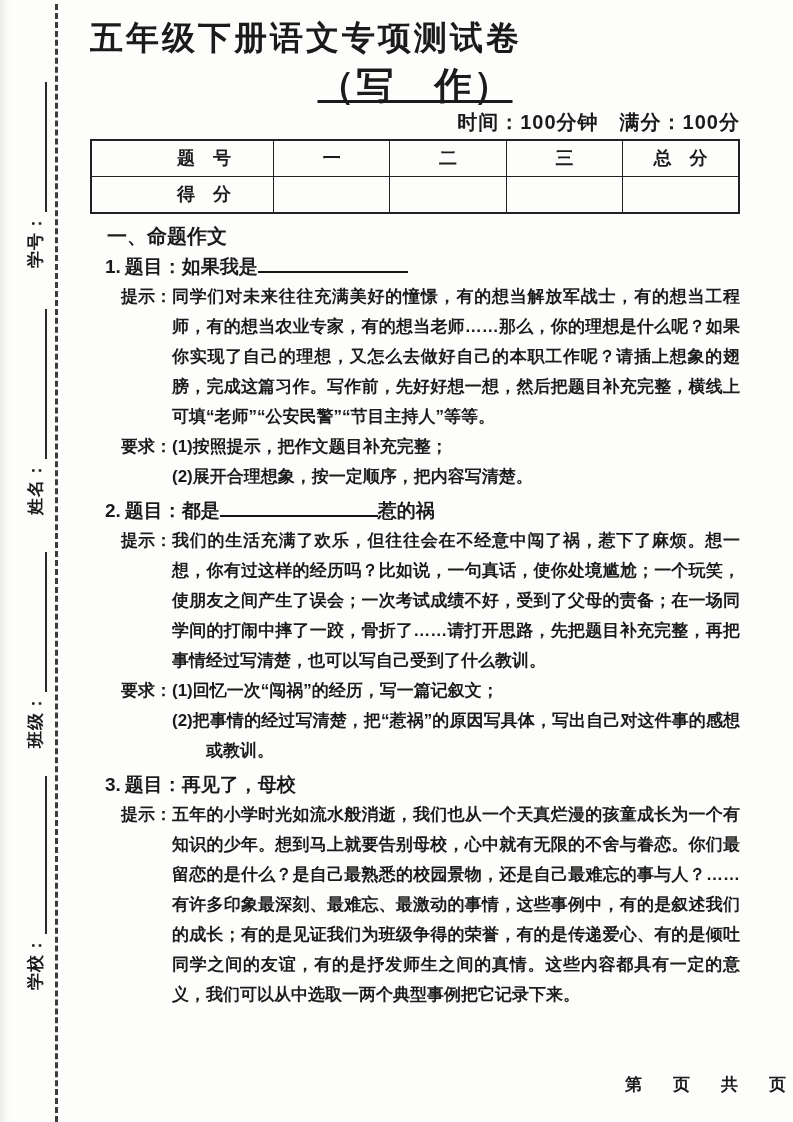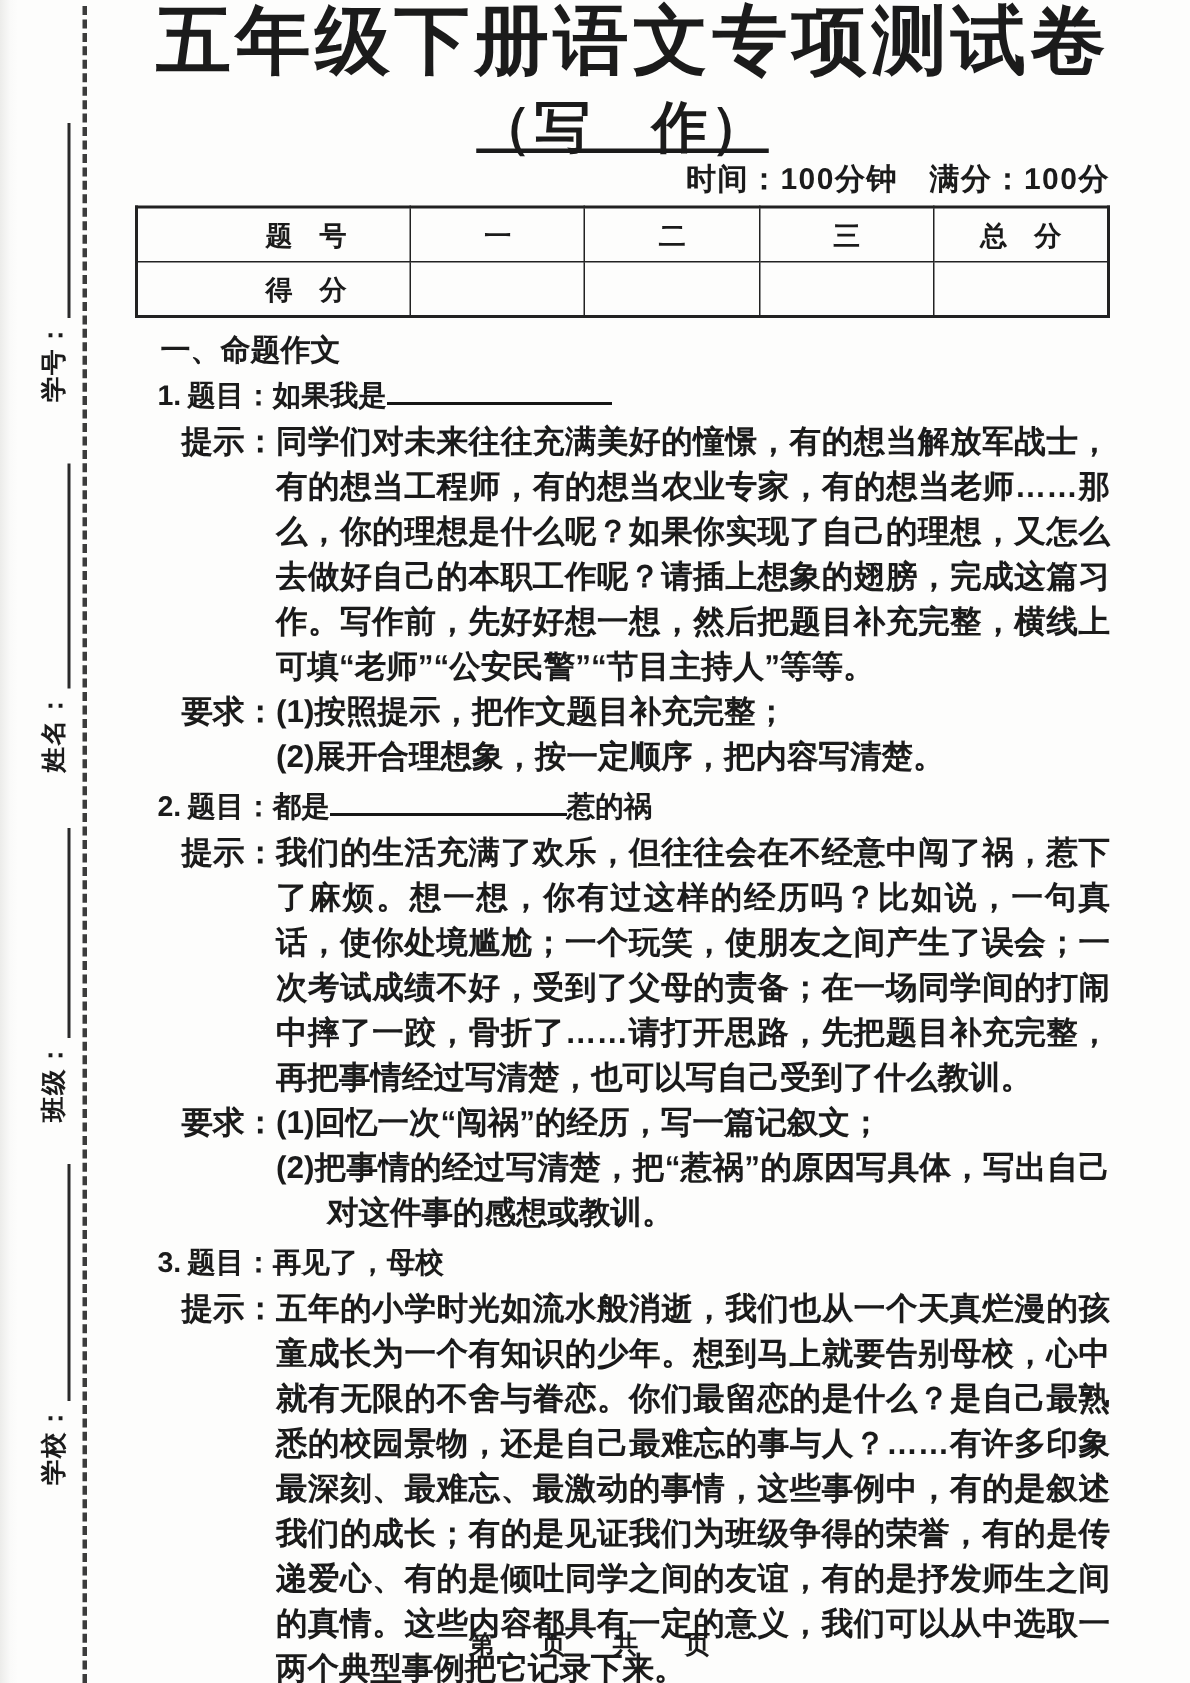--- a/index.html
+++ b/index.html
@@ -25,22 +25,22 @@
     transform:rotate(-90deg); transform-origin:0 0;
     display:flex; align-items:flex-end;
     font-size:17px; font-weight:700; letter-spacing:1px;
     white-space:nowrap;
   }
   .margin-line { flex:1; border-bottom:2px solid #2a2a2a; height:20px; margin-left:2px; }
 
   .content { position:absolute; left:90px; top:0; width:650px; }
 
   .header-title {
-    text-align:right; font-size:50px; font-weight:800;
-    letter-spacing:3px; line-height:1.1;
+    text-align:left; font-size:33px; font-weight:800;
+    letter-spacing:3px; margin-top:20px; line-height:1.1;
   }
   .header-subtitle {
     text-align:center; font-size:37px; font-weight:800;
     letter-spacing:2px; margin-top:8px; line-height:1.2;text-decoration:underline;
   }
   .meta {
     text-align:right; font-size:20px; font-weight:700;
     margin-top:0; letter-spacing:1px; line-height:26px;
   }
 
@@ -62,29 +62,29 @@
   .q-num { margin-right:4px; }
   .blank {
     display:inline-block; border-bottom:2px solid #161616;
     height:15px; vertical-align:baseline;
   }
   .blank-w1 { width:150px; }
   .blank-w2 { width:158px; }
 
   .labelled-row {
     display:flex; padding-left:31px;
-    font-size:21px; line-height:30px; font-weight:600;
+    font-size:17px; line-height:30px; font-weight:600;
   }
   .row-label { white-space:nowrap; font-weight:700; }
   .row-body { flex:1; text-align:justify; }
   .req-item { padding-left:34px; text-indent:-34px; }
 
   .footer {
-    position:absolute; left:0; right:0; bottom:14px;
-    text-align:center; font-size:17px; font-weight:600;
+    position:absolute; left:0; right:0; bottom:26px;
+    text-align:right; font-size:17px; font-weight:600;
     letter-spacing:7px;
   }
 </style>
 </head>
 <body>
 
 <div class="page">
 
   <div class="margin-divider"></div>
 

